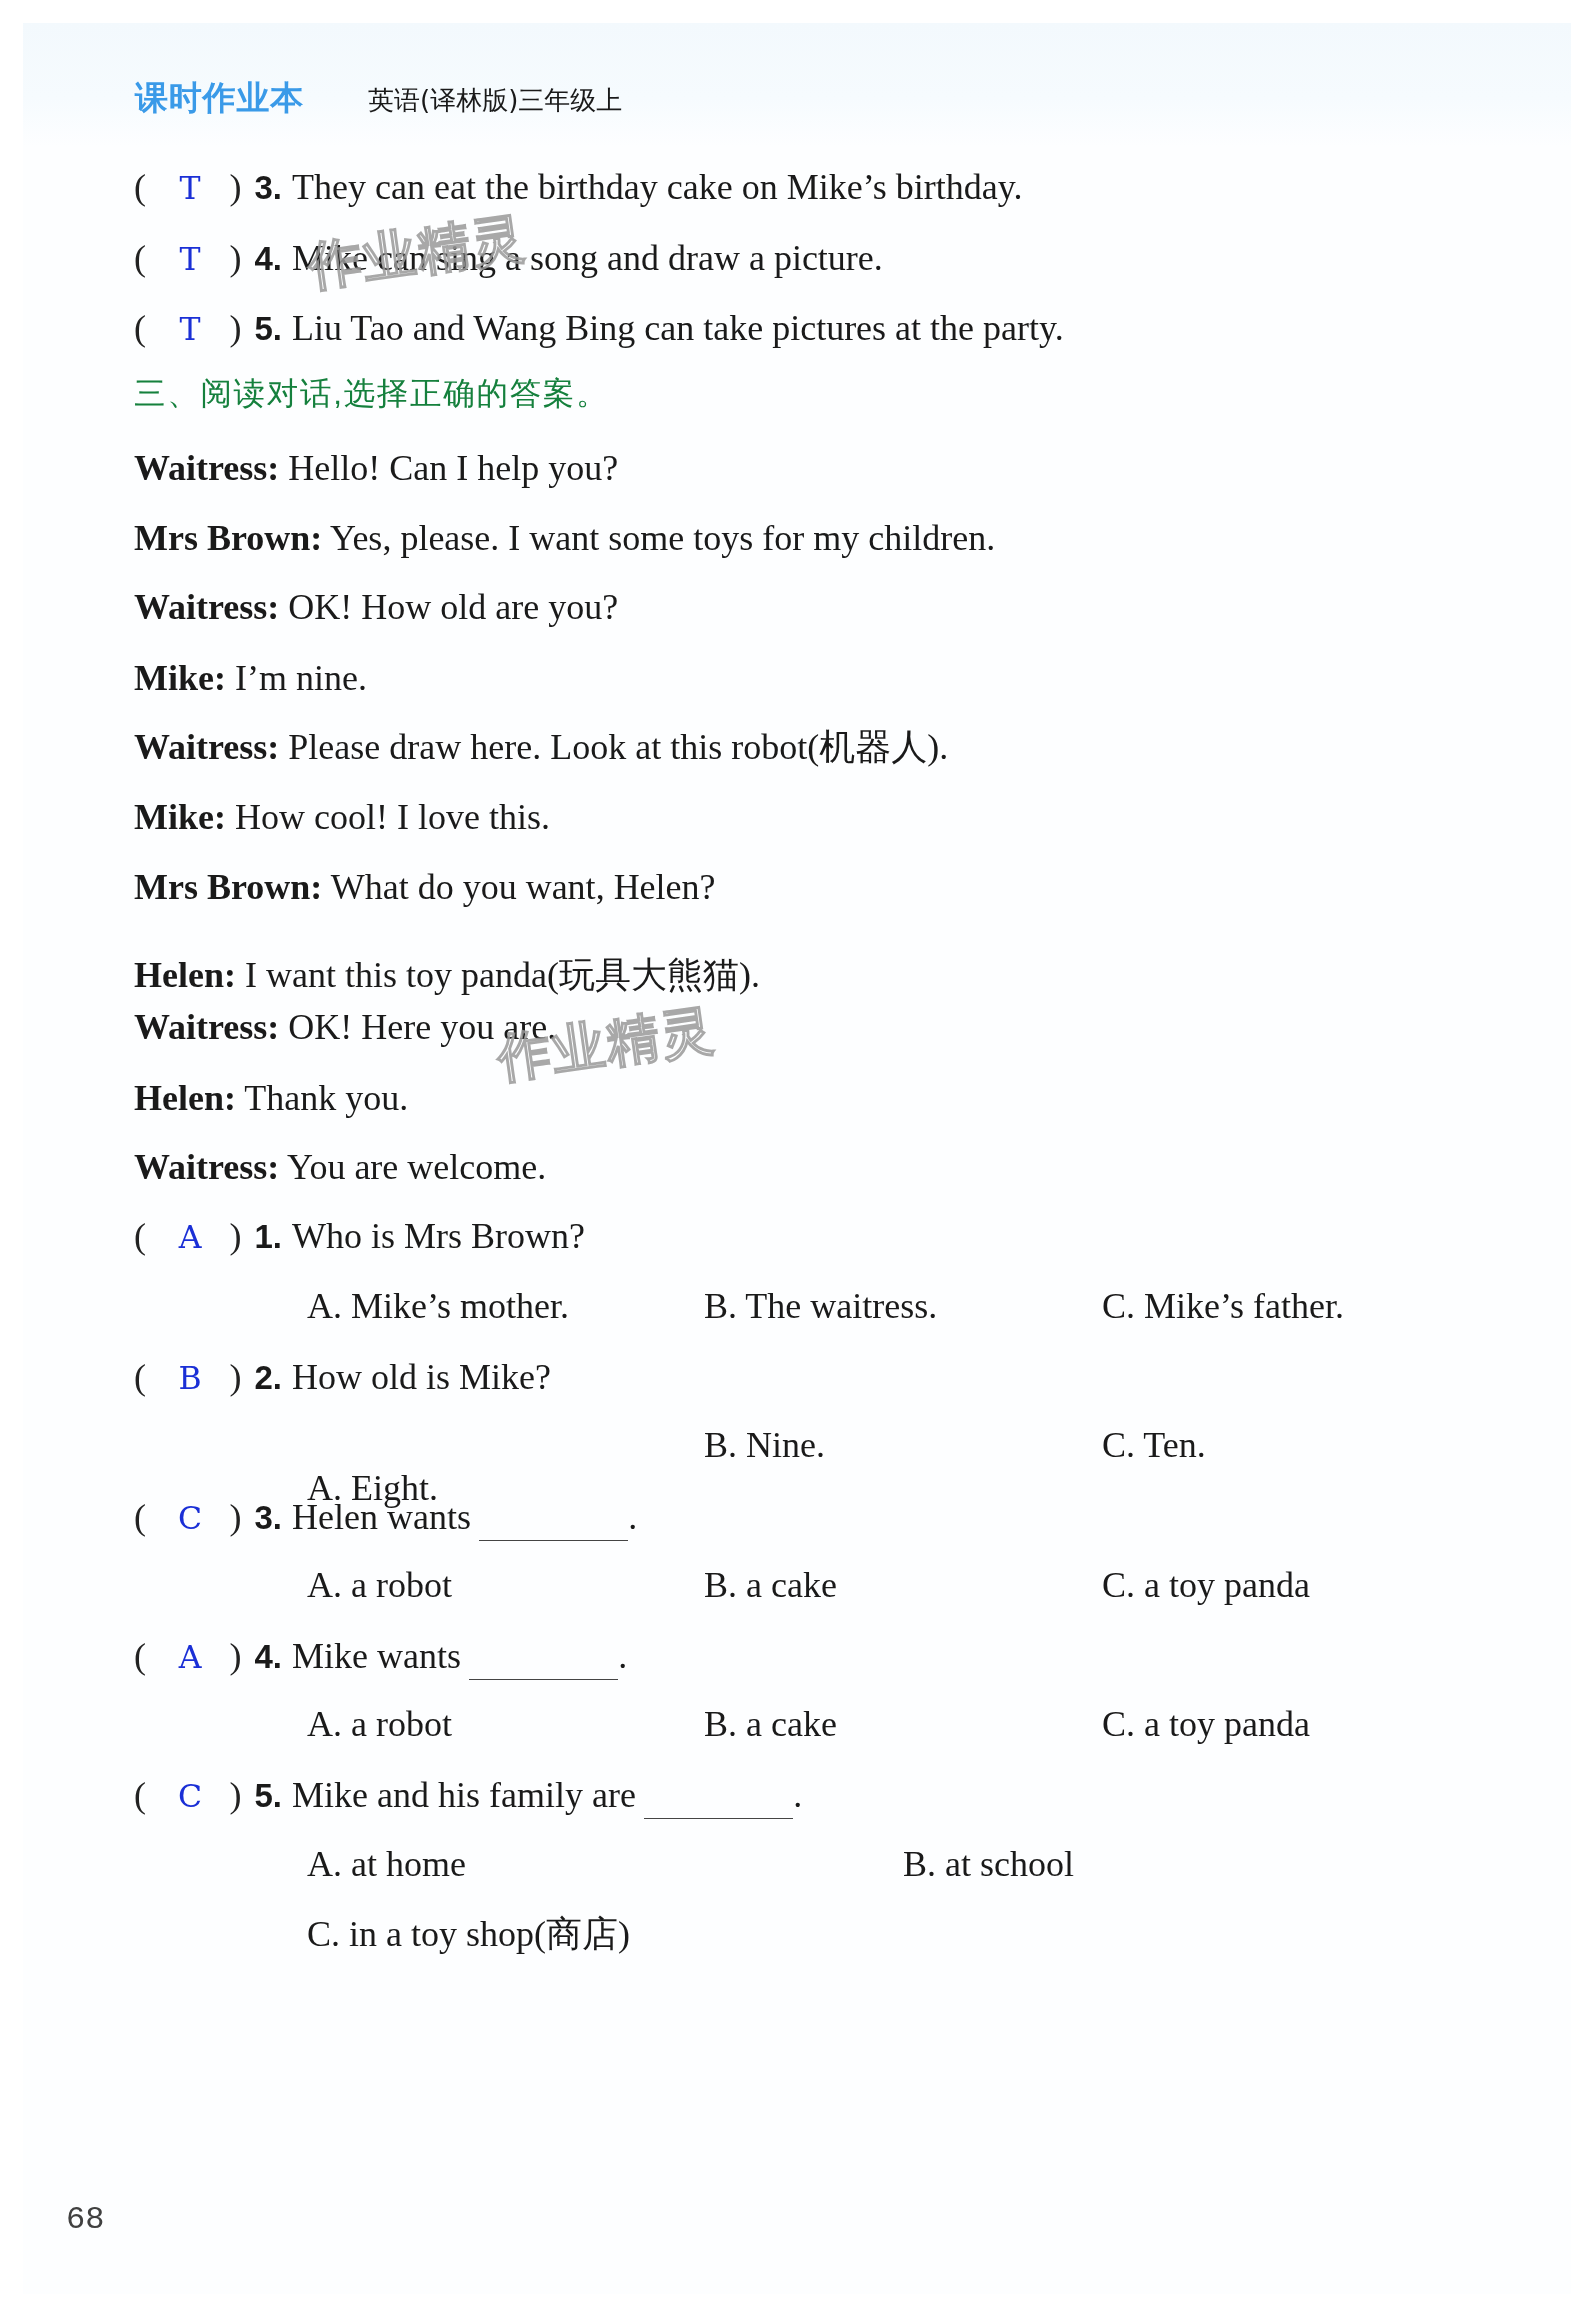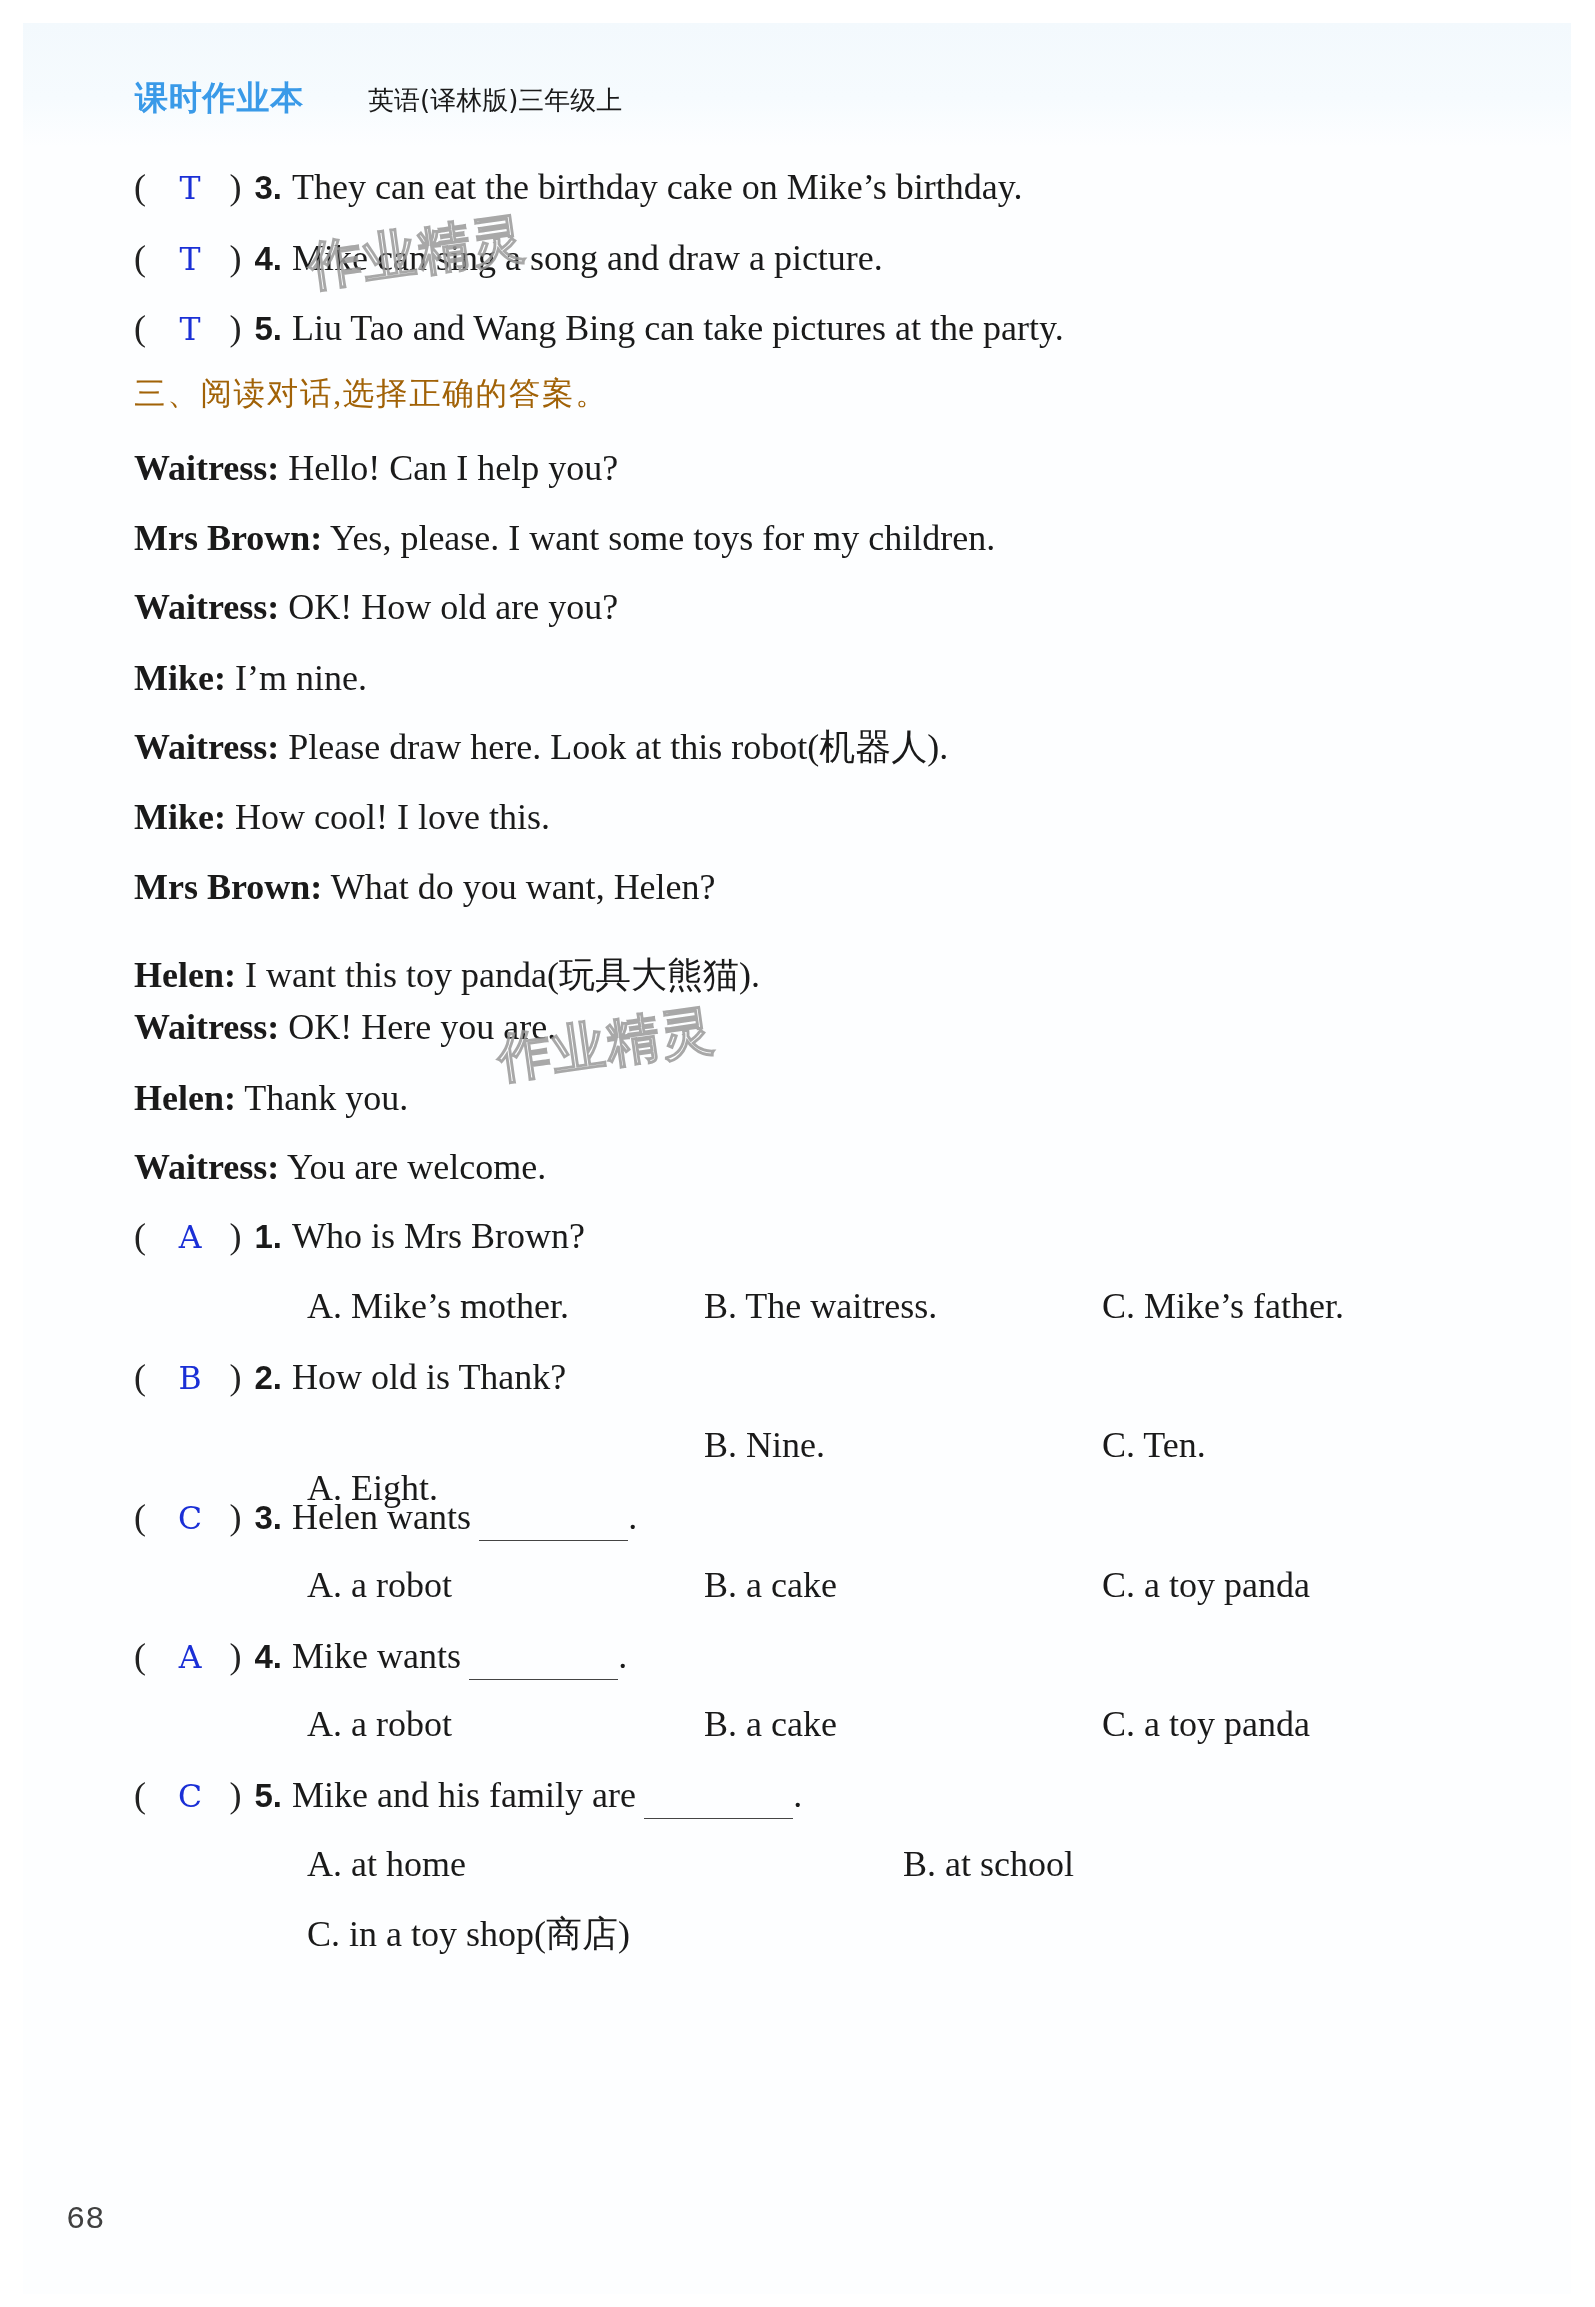--- a/index.html
+++ b/index.html
@@ -35,22 +35,22 @@
   .ans {
     display: inline-block; width: 79px; text-align: center; color: #1a2fd6;
     font-family: "DejaVu Serif", serif; font-size: 31.5px;
   }
   .qnum {
     font-family: "Liberation Sans", sans-serif; font-weight: bold;
     font-size: 33px; margin-left: 8.3px; margin-right: 10px;
   }
   .section-title {
     position: absolute; left: 134px; top: 373px;
-    font-family: Liberation Serif, serif; font-size: 31.5px;
-    color: #a16207; letter-spacing: 1.7px;
+    font-family: Liberation Sans, sans-serif; font-size: 31.5px;
+    color: #15803d; letter-spacing: 1.7px;
   }
   .speaker { font-weight: bold; }
   .opt { position: absolute; font-size: 36px; line-height: 46px; white-space: nowrap; }
   .blank {
     display: inline-block; width: 149px; border-bottom: 1.7px solid #444;
     height: 33px; vertical-align: bottom; margin-left: 8.3px;
   }
   .page-num {
     position: absolute; left: 66px; top: 2201px;
     font-family: Liberation Mono, monospace; font-size: 32px; color: #404040;
@@ -95,21 +95,21 @@
 <div class="line" style="top:1144px;"><span class="speaker">Waitress:</span> <span>You are welcome.</span></div>
 
 <div class="line" style="top:1213px;">
   <span class="paren">(</span><span class="ans">A</span><span class="paren">)</span><span class="qnum">1.</span><span>Who is Mrs Brown?</span>
 </div>
 <div class="opt" style="left:307px; top:1283px;">A.  Mike’s mother.</div>
 <div class="opt" style="left:704px; top:1283px;">B.  The waitress.</div>
 <div class="opt" style="left:1102px; top:1283px;">C.  Mike’s father.</div>
 
 <div class="line" style="top:1354px;">
-  <span class="paren">(</span><span class="ans">B</span><span class="paren">)</span><span class="qnum">2.</span><span>How old is Thank?</span>
+  <span class="paren">(</span><span class="ans">B</span><span class="paren">)</span><span class="qnum">2.</span><span>How old is Mike?</span>
 </div>
 <div class="opt" style="left:307px; top:1465px;">A.  Eight.</div>
 <div class="opt" style="left:704px; top:1422px;">B.  Nine.</div>
 <div class="opt" style="left:1102px; top:1422px;">C.  Ten.</div>
 
 <div class="line" style="top:1494px;">
   <span class="paren">(</span><span class="ans">C</span><span class="paren">)</span><span class="qnum">3.</span><span>Helen wants</span><span class="blank"></span>.
 </div>
 <div class="opt" style="left:307px; top:1562px;">A.  a robot</div>
 <div class="opt" style="left:704px; top:1562px;">B.  a cake</div>

